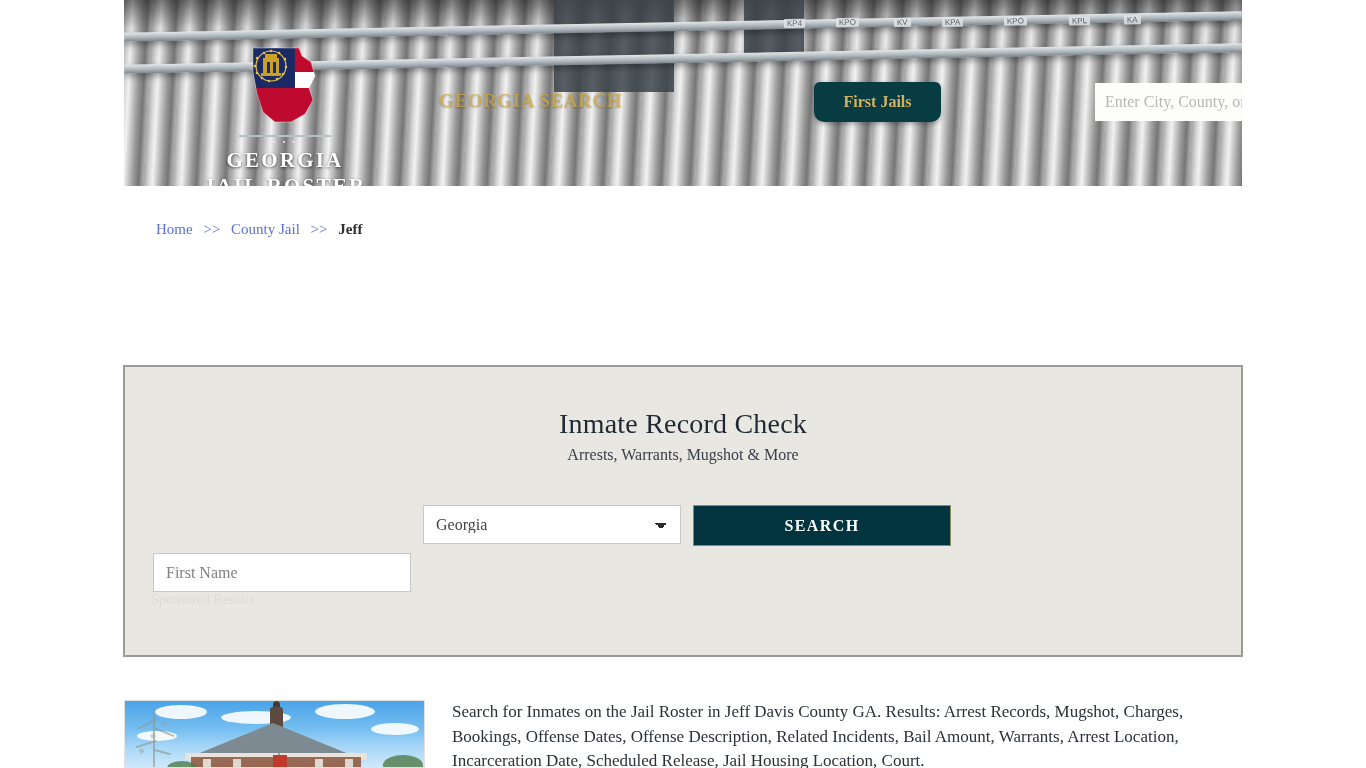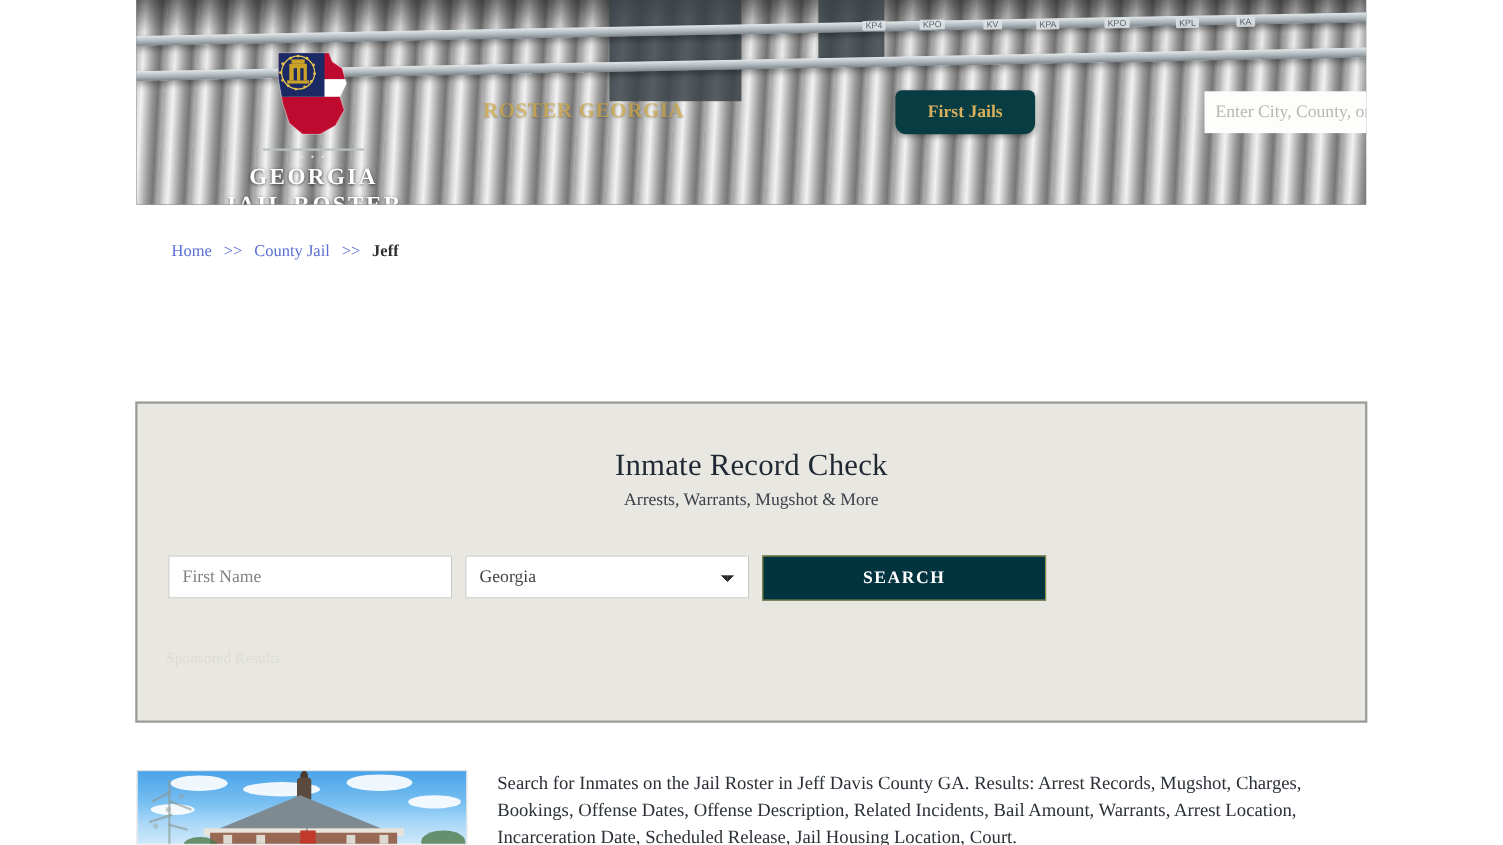--- a/index.html
+++ b/index.html
@@ -111,21 +111,21 @@
   .form-row {
     position: absolute; left: 28px; top: 138px; width: 1064px;
     display: flex; gap: 12px; align-items: flex-start;
   }
   .fld {
     height: 39px; border: 1px solid #c9c9c4; background: #fff;
     font-family: "Liberation Serif", serif; font-size: 16px; color: #444;
     padding: 0 12px; outline: none;
   }
   .fld::placeholder { color: #828282; }
-  .fld.first { width: 258px; }
+  .fld.first { width: 258px; margin-top: 48px; }
   .fld.last  { width: 255px; }
   .fld.state {
     width: 258px; appearance: none; -webkit-appearance: none;
     background-image:
       linear-gradient(45deg, transparent 50%, #2b2b2b 50%),
       linear-gradient(135deg, #2b2b2b 50%, transparent 50%);
     background-position: calc(100% - 19px) 17px, calc(100% - 13px) 17px;
     background-size: 6px 6px, 6px 6px;
     background-repeat: no-repeat;
     cursor: pointer;
@@ -237,21 +237,21 @@
           </g>
           <path d="M14 6 L60 6 L63 14 L72 20 L76 34 L70 46 L74 58 L66 72 L52 80 L36 80 L24 70 L18 52 L14 30 Z" fill="none" stroke="rgba(255,255,255,.35)" stroke-width="1"></path>
         </svg>
       </div>
       <div class="logo-divider"></div>
       <div class="logo-dots">• • •</div>
       <div class="logo-line1">GEORGIA</div>
       <div class="logo-line2">JAIL ROSTER</div>
     </div>
 
-    <div class="roster-search-ghost">ROSTER GEORGIA</div>
+    <div class="roster-search-ghost">GEORGIA SEARCH</div>
 
     <div class="nav-btn jails">
       <span>First Jails</span>
     </div>
 
     <div class="searchbox">
       <input type="text" placeholder="Enter City, County, or Facility Name" style="">
 
     </div>
   </div>

